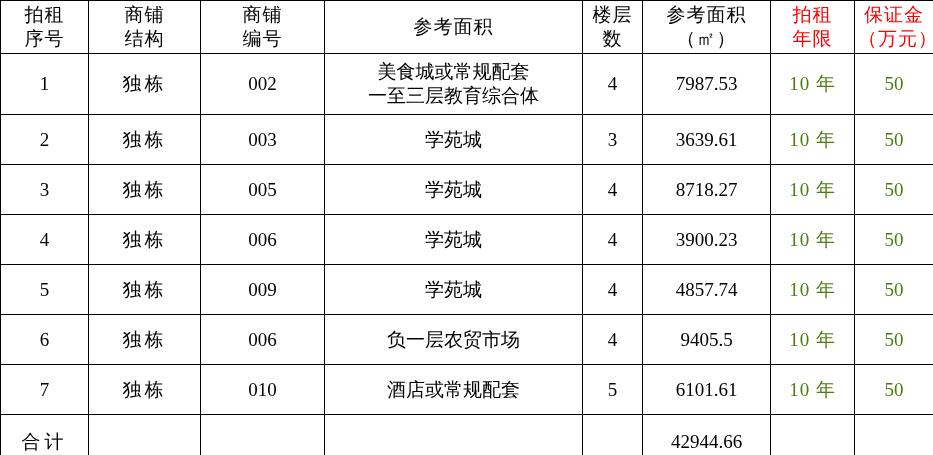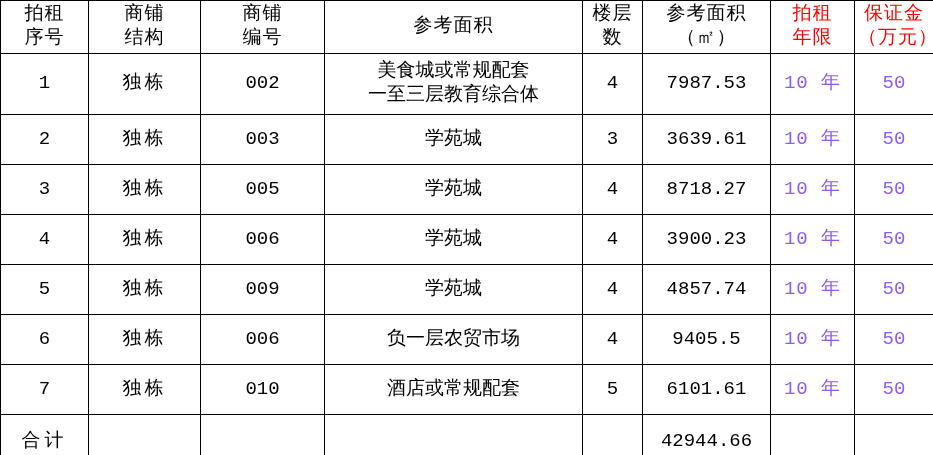--- a/index.html
+++ b/index.html
@@ -11,21 +11,20 @@
     width: 933px;
     height: 455px;
     font-family: "Liberation Serif", "DejaVu Serif", serif;
     color: #000000;
     overflow: hidden;
   }
   #sheet {
     width: 933px;
     height: 455px;
     position: relative;
-    font-family: Liberation Mono, monospace;
   }
   table.lease-table {
     border-collapse: collapse;
     table-layout: fixed;
     width: 933px;
     height: 455px;
   }
   table.lease-table td, table.lease-table th {
     border: 1px solid #000000;
     text-align: center;
@@ -53,21 +52,21 @@
     letter-spacing: 1px;
   }
   .hdr-black { color: #000000; }
   .hdr-red   { color: #ff0000; }
   .hdr-two-line { line-height: 1.15; }
 
   tbody td { height: 45px; }
   tr.row-1 td { height: 56px; }
   tr.row-total td { height: 50px; }
 
-  .cell-red { color: #8b5cf6; }
+  .cell-red { color: #4d7c0f; }
   .use-multiline { line-height: 1.2; white-space: normal; }
   .spaced { letter-spacing: 3px; margin-left: 43px; }
   .term-val { letter-spacing: 1px; }
   .total-label { letter-spacing: 4px; }
 </style>
 </head>
 <body>
 
 <div id="sheet">
   <table class="lease-table">

